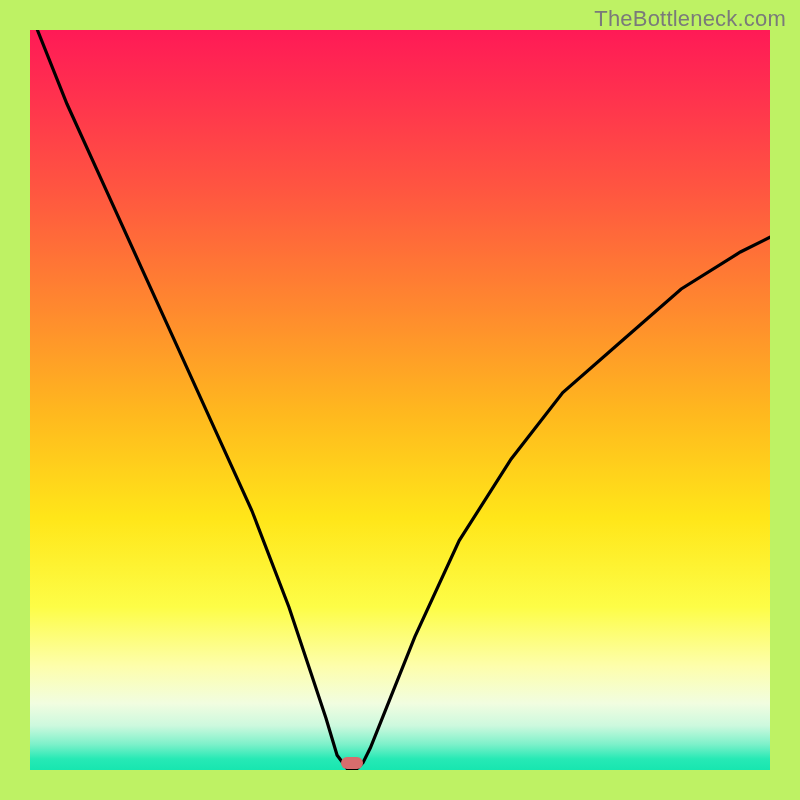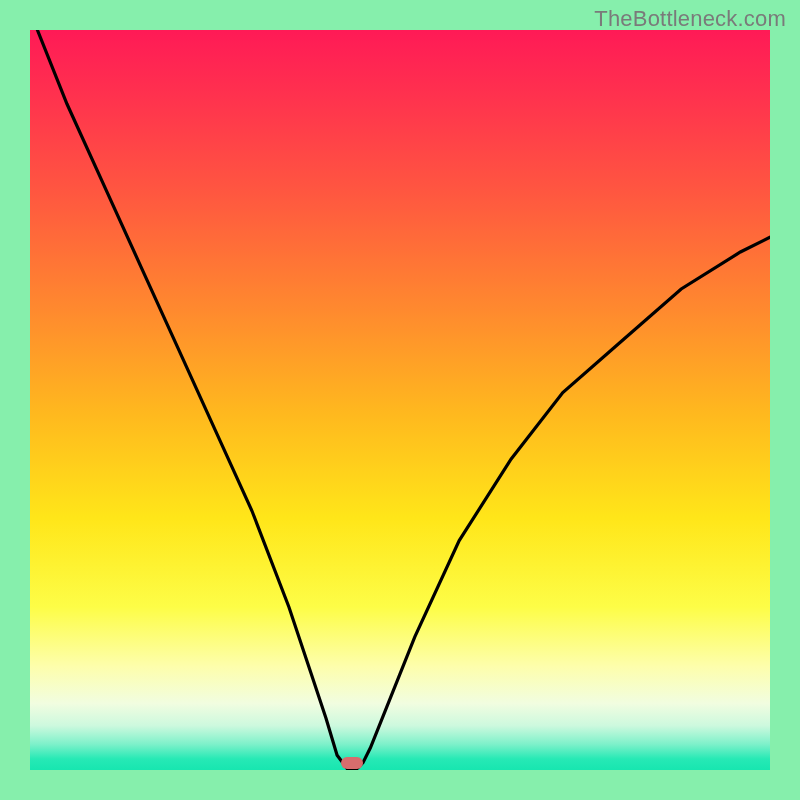--- a/index.html
+++ b/index.html
@@ -10,21 +10,21 @@
     background: #000;
     overflow: hidden;
     font-family: Arial, Helvetica, sans-serif;
   }
   .frame {
     position: absolute;
     top: 0;
     left: 0;
     width: 800px;
     height: 800px;
-    background: #86efac;
+    background: #bef264;
   }
   .watermark {
     position: absolute;
     top: 6px;
     right: 14px;
     color: #7a7a7a;
     font-size: 22px;
     font-weight: 400;
     letter-spacing: 0.2px;
     z-index: 20;

